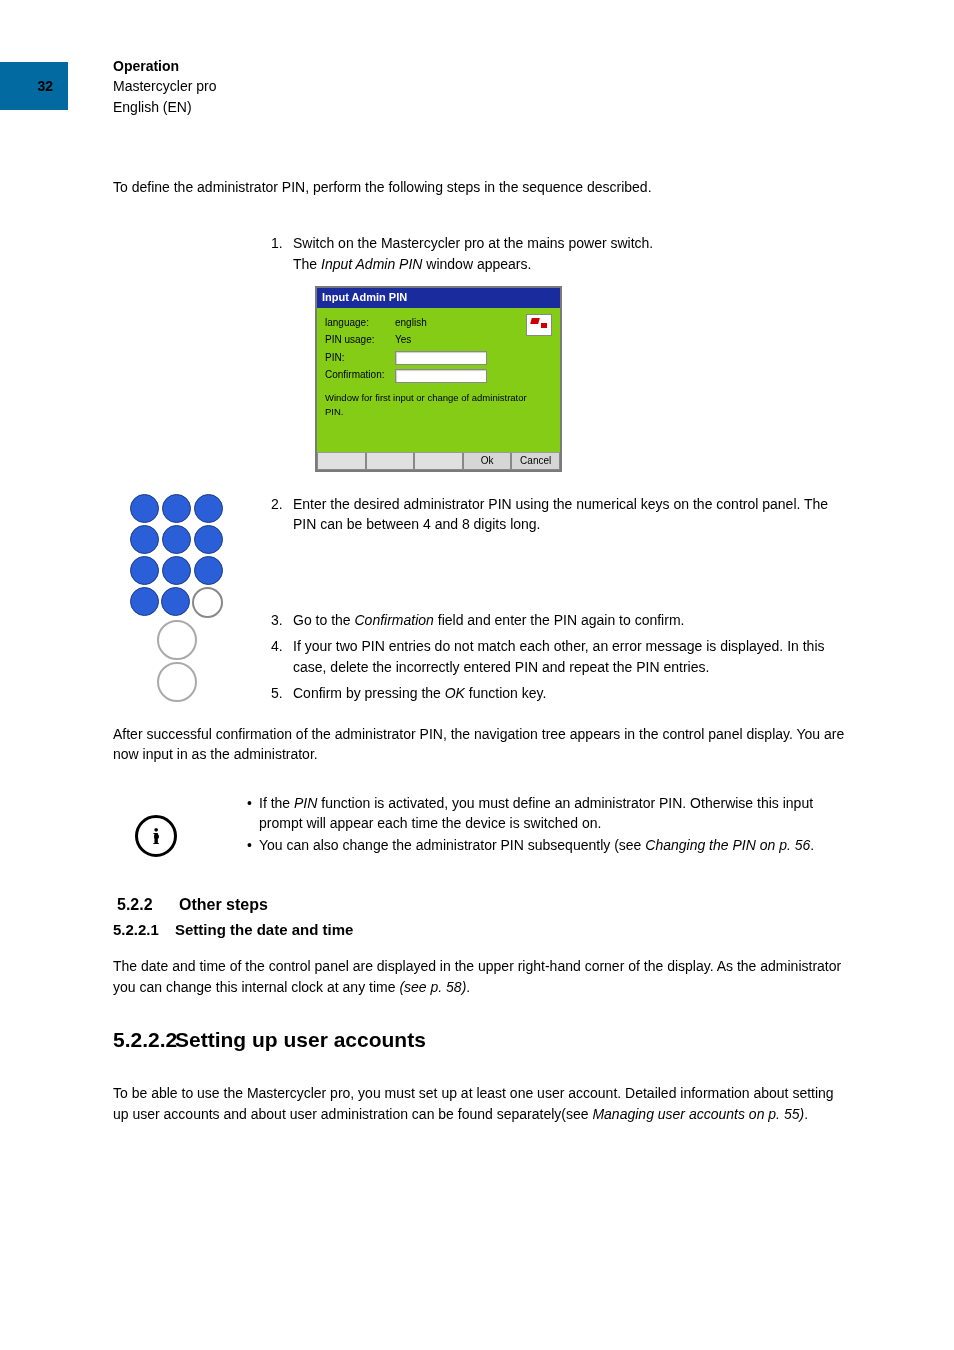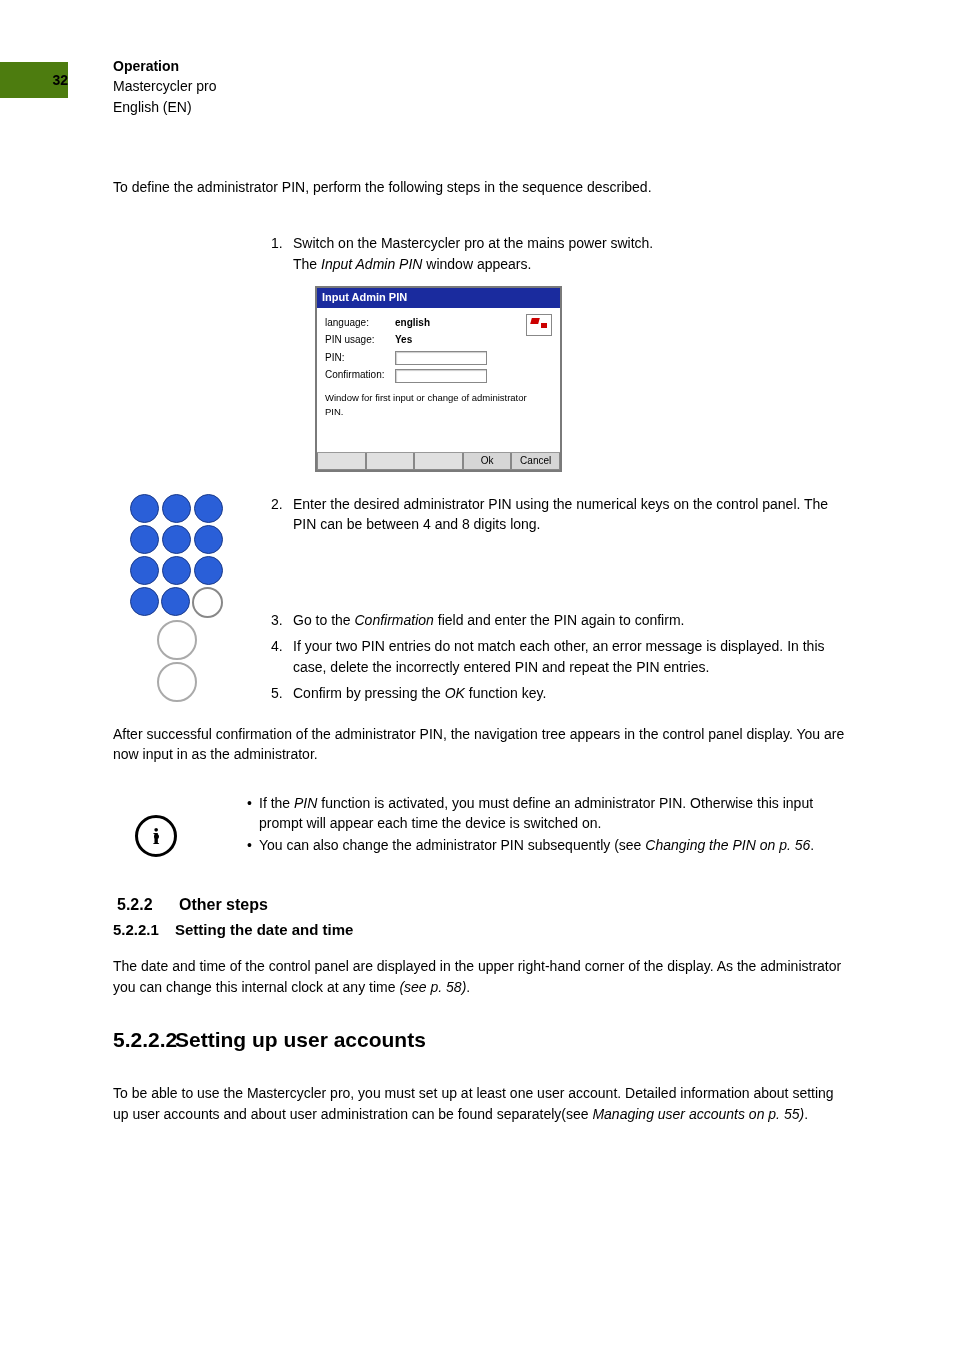--- a/index.html
+++ b/index.html
@@ -1,33 +1,33 @@
 <!DOCTYPE html>
 <html><head>
 <meta charset="utf-8">
 <style>
   html,body{margin:0;padding:0;background:#fff;font-family:Arial,Helvetica,sans-serif;color:#000;font-size:14px;line-height:1.45}
   .page{width:954px;min-height:1350px;position:relative;box-sizing:border-box}
-  .header-band{position:absolute;left:0;top:62px;width:68px;height:36px;background:#4d7c0f;display:flex;align-items:center;justify-content:flex-end;padding-right:0;box-sizing:border-box}
+  .header-band{position:absolute;left:0;top:62px;width:68px;height:48px;background:#0369a1;display:flex;align-items:center;justify-content:flex-end;padding-right:15px;box-sizing:border-box}
   .page-number{font-weight:bold;font-size:14px}
   .header-text{position:absolute;left:113px;top:56px}
   .header-text .bold{font-weight:bold}
   .content{position:absolute;left:113px;top:177px;width:740px}
   .para{margin:0 0 12px 0}
   .ol{list-style:none;margin:0;padding:0}
   .ol>li{position:relative;padding-left:22px;margin:0 0 6px 0}
   .ol>li>.num{position:absolute;left:0;top:0}
   .step-block{margin-left:158px;margin-top:36px;width:582px}
   .step-block2{position:absolute;left:271px;top:494px;width:582px}
   .screenshot{margin:12px 0 0 22px;width:243px;border:2px solid #7a7a7a;background:#e6e6e6;position:relative;font-family:Tahoma,Arial,sans-serif}
   .titlebar{background:#1a2b9e;color:#fff;font-weight:bold;font-size:11px;padding:2px 5px}
-  .winbody{background:#ffffff;padding:8px 20px 4px 8px;font-size:10px;color:#000;position:relative}
+  .winbody{background:#84cc16;padding:8px 20px 4px 8px;font-size:10px;color:#000;position:relative}
   .winrow{display:flex;align-items:center;margin-bottom:3px}
   .winlabel{width:70px}
-  .winval{font-weight:bold}
+  .winval{font-weight:normal}
   .wininput{border:1px solid #888;background:#fff;height:12px;width:90px;box-shadow:inset 1px 1px 1px rgba(0,0,0,0.2)}
   .winicon{position:absolute;right:8px;top:6px;width:24px;height:20px;border:1px solid #888;background:#fff}
   .winicon:before,.winicon:after{content:"";position:absolute;background:#c00}
   .winicon:before{left:4px;top:3px;width:8px;height:6px;transform:skewX(-15deg)}
   .winicon:after{right:4px;top:8px;width:6px;height:5px}
   .winhint{margin:8px 0 30px 0;font-size:9.5px}
   .winbuttons{display:flex;border-top:1px solid #999}
   .winbtn{flex:1;border:1px solid #888;border-top:none;height:16px;background:#e0e0e0;font-size:10px;display:flex;align-items:center;justify-content:center}
   .winbtn.on{background:#d6d6d6}
   .keypad{position:absolute;left:130px;top:494px;width:93px}

